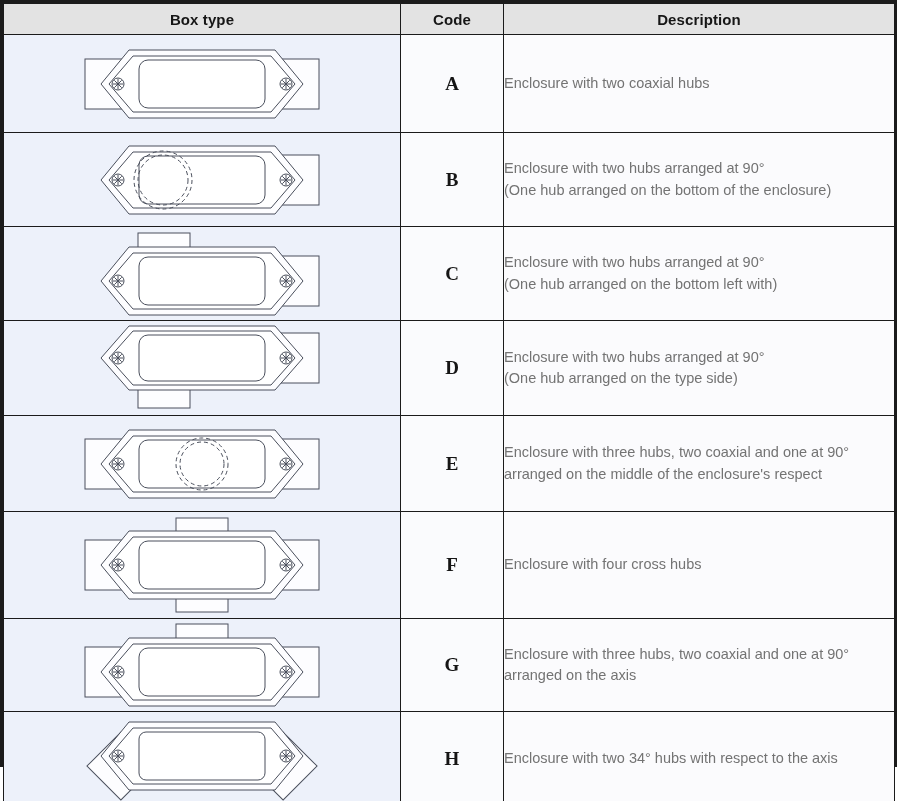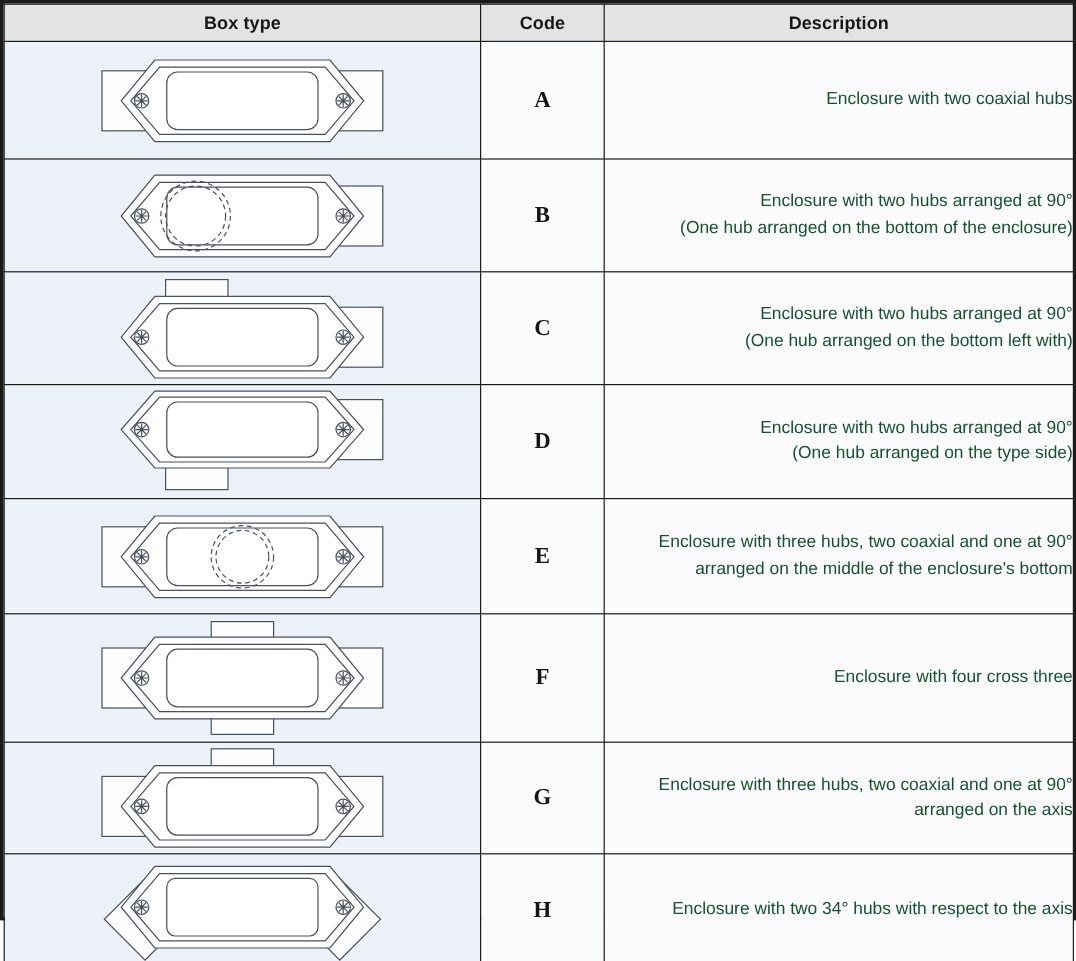--- a/index.html
+++ b/index.html
@@ -61,25 +61,25 @@
     background: #fafbfd;
     text-align: center;
     vertical-align: middle;
     font-family: "Liberation Serif", serif;
     font-weight: bold;
     font-size: 19px;
     color: #151515;
   }
   td.desc-cell {
     background: #fbfbfd;
-    text-align: right;
+    text-align: left;
     vertical-align: middle;
     font-size: 14.5px;
     line-height: 1.45;
-    color: #14532d;
+    color: #737373;
     padding: 4px 10px;
     font-family: "Liberation Sans", sans-serif;
   }
   td.desc-cell .line { display: block; white-space: nowrap; }
 
   .fig { display: block; margin: 0 auto; }
 
   
   tr.r0 { height: 98px; }
   tr.r1 { height: 94px; }
@@ -215,21 +215,21 @@
               <circle cx="209" cy="42" r="6"></circle>
                 <path d="M203.8 42 H214.2 M209 36.8 V47.2 M205.3 38.3 L212.7 45.7 M212.7 38.3 L205.3 45.7"></path>
               <circle cx="125" cy="42" r="22" stroke-dasharray="4 3"></circle>
               <circle cx="125" cy="42" r="26" stroke-dasharray="4 3"></circle>
             </g>
           </svg>
         </td>
         <td class="code-cell">E</td>
         <td class="desc-cell">
           <span class="line">Enclosure with three hubs, two coaxial and one at 90°</span>
-          <span class="line">arranged on the middle of the enclosure's bottom</span>
+          <span class="line">arranged on the middle of the enclosure's respect</span>
         </td>
       </tr>
 
       <tr class="r5">
         <td class="box-cell">
           <svg class="fig" width="250" height="100" viewBox="0 0 250 100">
             <g fill="none" stroke="#4a4f5c" stroke-width="1">
               <rect x="8" y="25" width="48" height="50" fill="#fdfdff"></rect>
               <rect x="194" y="25" width="48" height="50" fill="#fdfdff"></rect>
               <rect x="99" y="3" width="52" height="26" fill="#fdfdff"></rect>
@@ -239,21 +239,21 @@
               <rect x="62" y="26" width="126" height="48" rx="9" fill="#ffffff"></rect>
               <circle cx="41" cy="50" r="6"></circle>
                 <path d="M35.8 50 H46.2 M41 44.8 V55.2 M37.3 46.3 L44.7 53.7 M44.7 46.3 L37.3 53.7"></path>
               <circle cx="209" cy="50" r="6"></circle>
                 <path d="M203.8 50 H214.2 M209 44.8 V55.2 M205.3 46.3 L212.7 53.7 M212.7 46.3 L205.3 53.7"></path>
             </g>
           </svg>
         </td>
         <td class="code-cell">F</td>
         <td class="desc-cell">
-          <span class="line">Enclosure with four cross three</span>
+          <span class="line">Enclosure with four cross hubs</span>
         </td>
       </tr>
 
       <tr class="r6">
         <td class="box-cell">
           <svg class="fig" width="250" height="88" viewBox="0 0 250 88">
             <g fill="none" stroke="#4a4f5c" stroke-width="1">
               <rect x="8" y="26" width="48" height="50" fill="#fdfdff"></rect>
               <rect x="194" y="26" width="48" height="50" fill="#fdfdff"></rect>
               <rect x="99" y="3" width="52" height="26" fill="#fdfdff"></rect>

